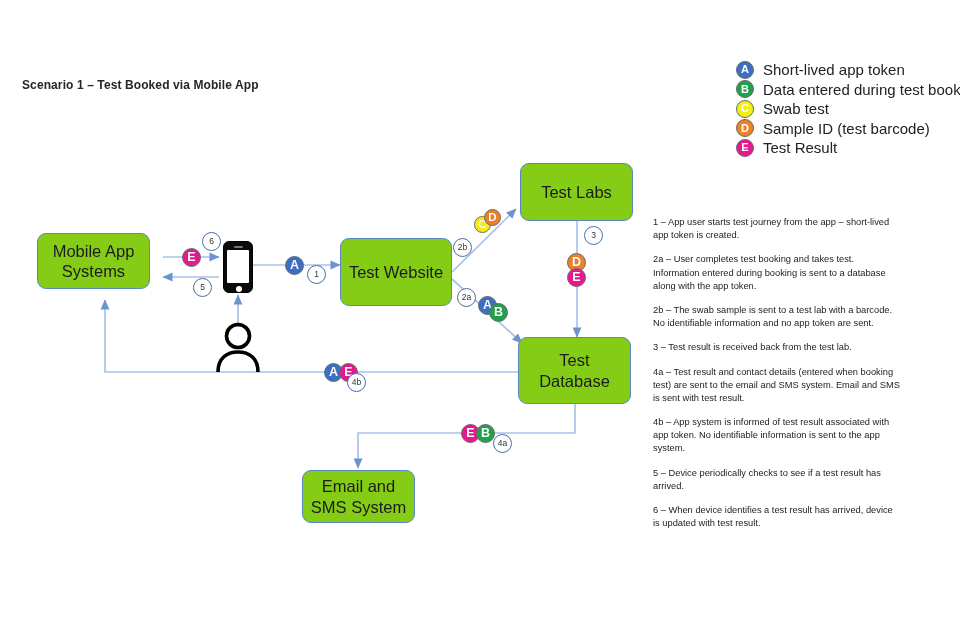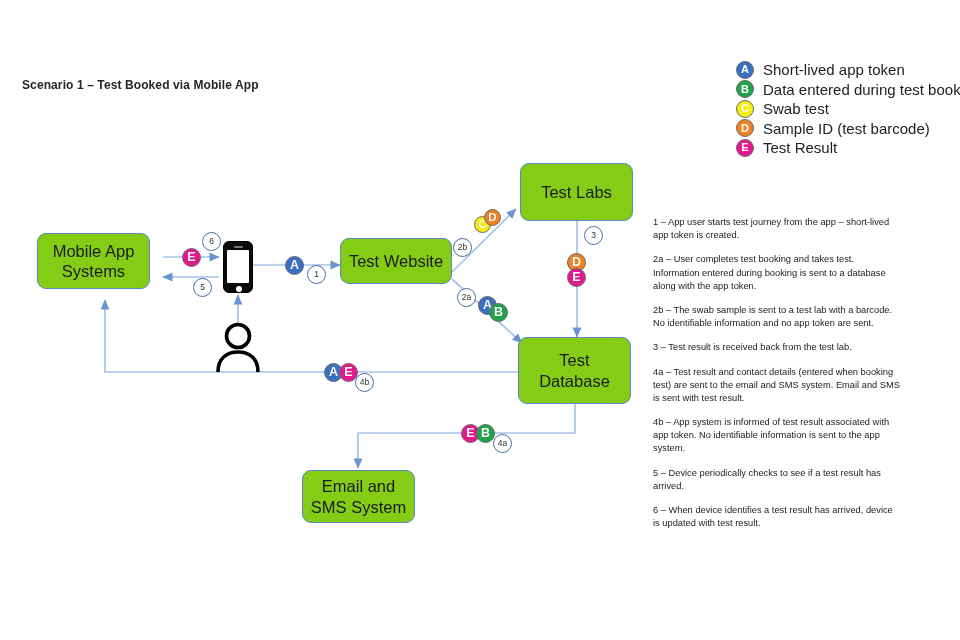--- a/index.html
+++ b/index.html
@@ -195,21 +195,21 @@
     </g>
   </svg>
 
   <div class="node" style="left:37px; top:233px; width:113px; height:56px;">
     <div>
       <span>Mobile App</span>
       <span>Systems</span>
     </div>
   </div>
 
-  <div class="node" style="left:340px; top:238px; width:112px; height:46px;">
+  <div class="node" style="left:340px; top:238px; width:112px; height:68px;">
     <div>
       <span>Test Website</span>
     </div>
   </div>
 
   <div class="node" style="left:520px; top:163px; width:113px; height:58px;">
     <div>
       <span>Test Labs</span>
     </div>
   </div>
@@ -257,21 +257,21 @@
 
   <div class="badge" style="left:461px; top:424px; background:#e5188f;">E</div>
   <div class="badge" style="left:476px; top:424px; background:#1fa34a;">B</div>
 
   <div class="step" style="left:202px; top:232px;">6</div>
   <div class="step" style="left:193px; top:278px;">5</div>
   <div class="step" style="left:307px; top:265px;">1</div>
   <div class="step" style="left:453px; top:238px;">2b</div>
   <div class="step" style="left:457px; top:288px;">2a</div>
   <div class="step" style="left:584px; top:226px;">3</div>
-  <div class="step" style="left:355px; top:373px;">4b</div>
+  <div class="step" style="left:347px; top:373px;">4b</div>
   <div class="step" style="left:493px; top:434px;">4a</div>
 
   <div class="legend">
     <div class="legend-row">
       <div class="lbadge" style="background:#3a6fc4;">A</div>
       <div class="ltext">Short-lived app token</div>
     </div>
     <div class="legend-row">
       <div class="lbadge" style="background:#1fa34a;">B</div>
       <div class="ltext">Data entered during test booking</div>

